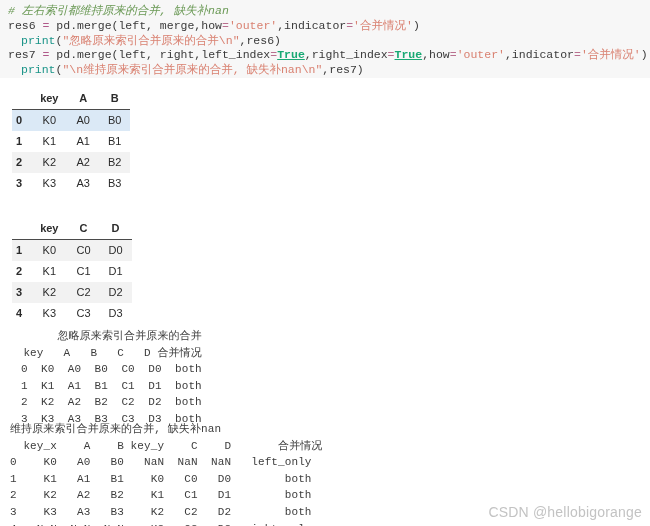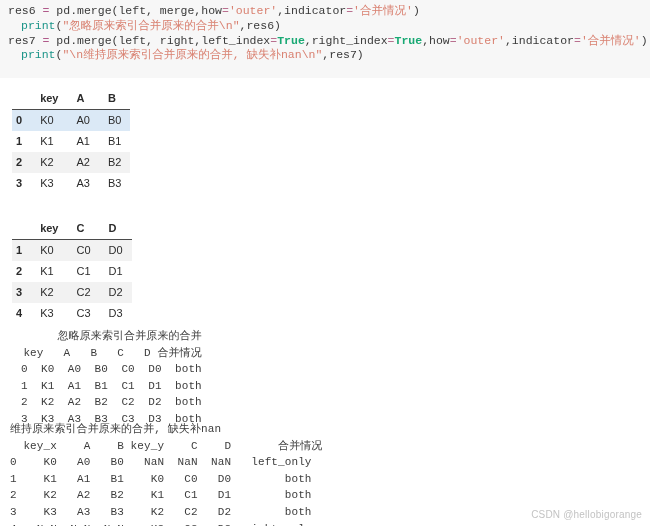--- a/index.html
+++ b/index.html
@@ -34,34 +34,34 @@
     line-height: 14.8px;
     white-space: pre;
     color: #4d4d4d;
   }
   .tok-comment { color: #6a9955; font-style: italic; }
   .tok-name    { color: #3a3a3a; margin-top: 28px; }
   .tok-func    { color: #1a9488; margin-left: 13px; }
   .tok-op      { color: #b05a8a; }
   .tok-eq      { color: #b9708f; }
   .tok-str     { color: #d98070; }
-  .tok-kw      { color: #19a974; font-weight: bold; }
+  .tok-kw      { color: #19a974; font-weight: bold; text-decoration: underline; }
   .tok-plain   { color: #3a3a3a; }
 
   
   .df-table {
     position: absolute;
     border-collapse: collapse;
     font-family: "Liberation Sans", sans-serif;
     font-size: 11px;
     color: #2b2b2b;
   }
   .df-table th, .df-table td {
     padding: 4px 9px 4px 9px;
-    text-align: left;
+    text-align: center;
     white-space: nowrap;
     line-height: 13px;
   }
   .df-table thead th {
     font-weight: bold;
     border-bottom: 1px solid #4a4a4a;
     padding-bottom: 4px;
   }
   .df-table tbody th {
     font-weight: bold;
@@ -86,30 +86,31 @@
     letter-spacing: 0.1px;
   }
   #out1 { left: 10px; top: 328px; text-align: right; }
   #out2 { left: 10px; top: 421px; }
 
   
   .watermark {
     position: absolute;
     right: 8px;
     bottom: 6px;
-    font-size: 10px;
+    font-size: 14px;
     color: #c3c3c3;
     font-family: "Liberation Sans", sans-serif;
     letter-spacing: 0.2px;
   }
 </style>
 </head>
 <body>
 
 <div class="code-block" id="code-block">
+    <div class="code-line"><span class="tok-comment"># 左右索引都维持原来的合并, 缺失补nan</span></div>
     <div class="code-line"><span class="tok-name">res6 </span><span class="tok-op">= </span><span class="tok-plain">pd.merge(left, merge,how</span><span class="tok-eq">=</span><span class="tok-str">'outer'</span><span class="tok-plain">,indicator</span><span class="tok-eq">=</span><span class="tok-str">'合并情况'</span><span class="tok-plain">)</span></div>
     <div class="code-line"><span class="tok-func">print</span><span class="tok-plain">(</span><span class="tok-str">"忽略原来索引合并原来的合并\n"</span><span class="tok-plain">,res6)</span></div>
     <div class="code-line"><span class="tok-name">res7 </span><span class="tok-op">= </span><span class="tok-plain">pd.merge(left, right,left_index</span><span class="tok-eq">=</span><span class="tok-kw">True</span><span class="tok-plain">,right_index</span><span class="tok-eq">=</span><span class="tok-kw">True</span><span class="tok-plain">,how</span><span class="tok-eq">=</span><span class="tok-str">'outer'</span><span class="tok-plain">,indicator</span><span class="tok-eq">=</span><span class="tok-str">'合并情况'</span><span class="tok-plain">)</span></div>
     <div class="code-line"><span class="tok-func">print</span><span class="tok-plain">(</span><span class="tok-str">"\n维持原来索引合并原来的合并, 缺失补nan\n"</span><span class="tok-plain">,res7)</span></div>
   </div>
 
 <table class="df-table" id="table1">
   <thead>
     <tr id="t1-head">
         <th></th>

